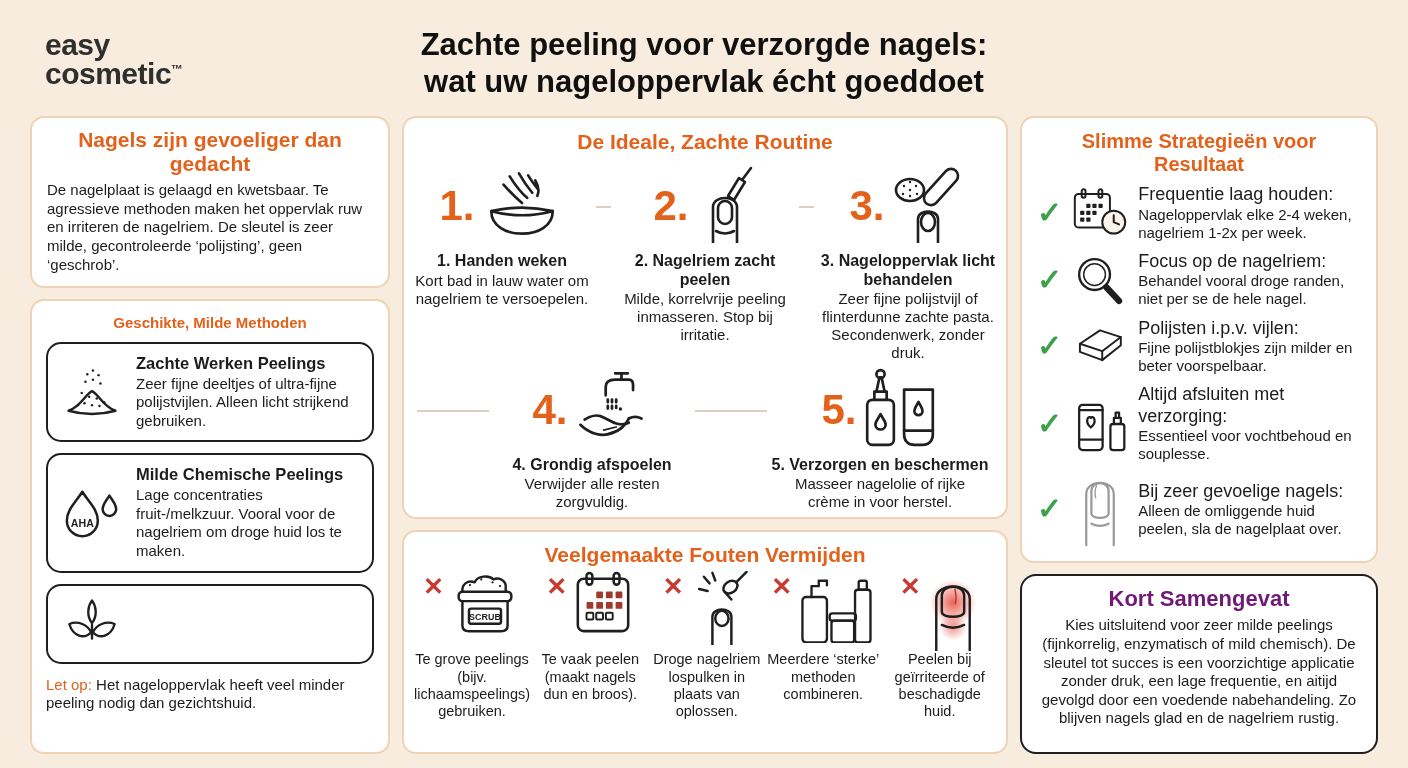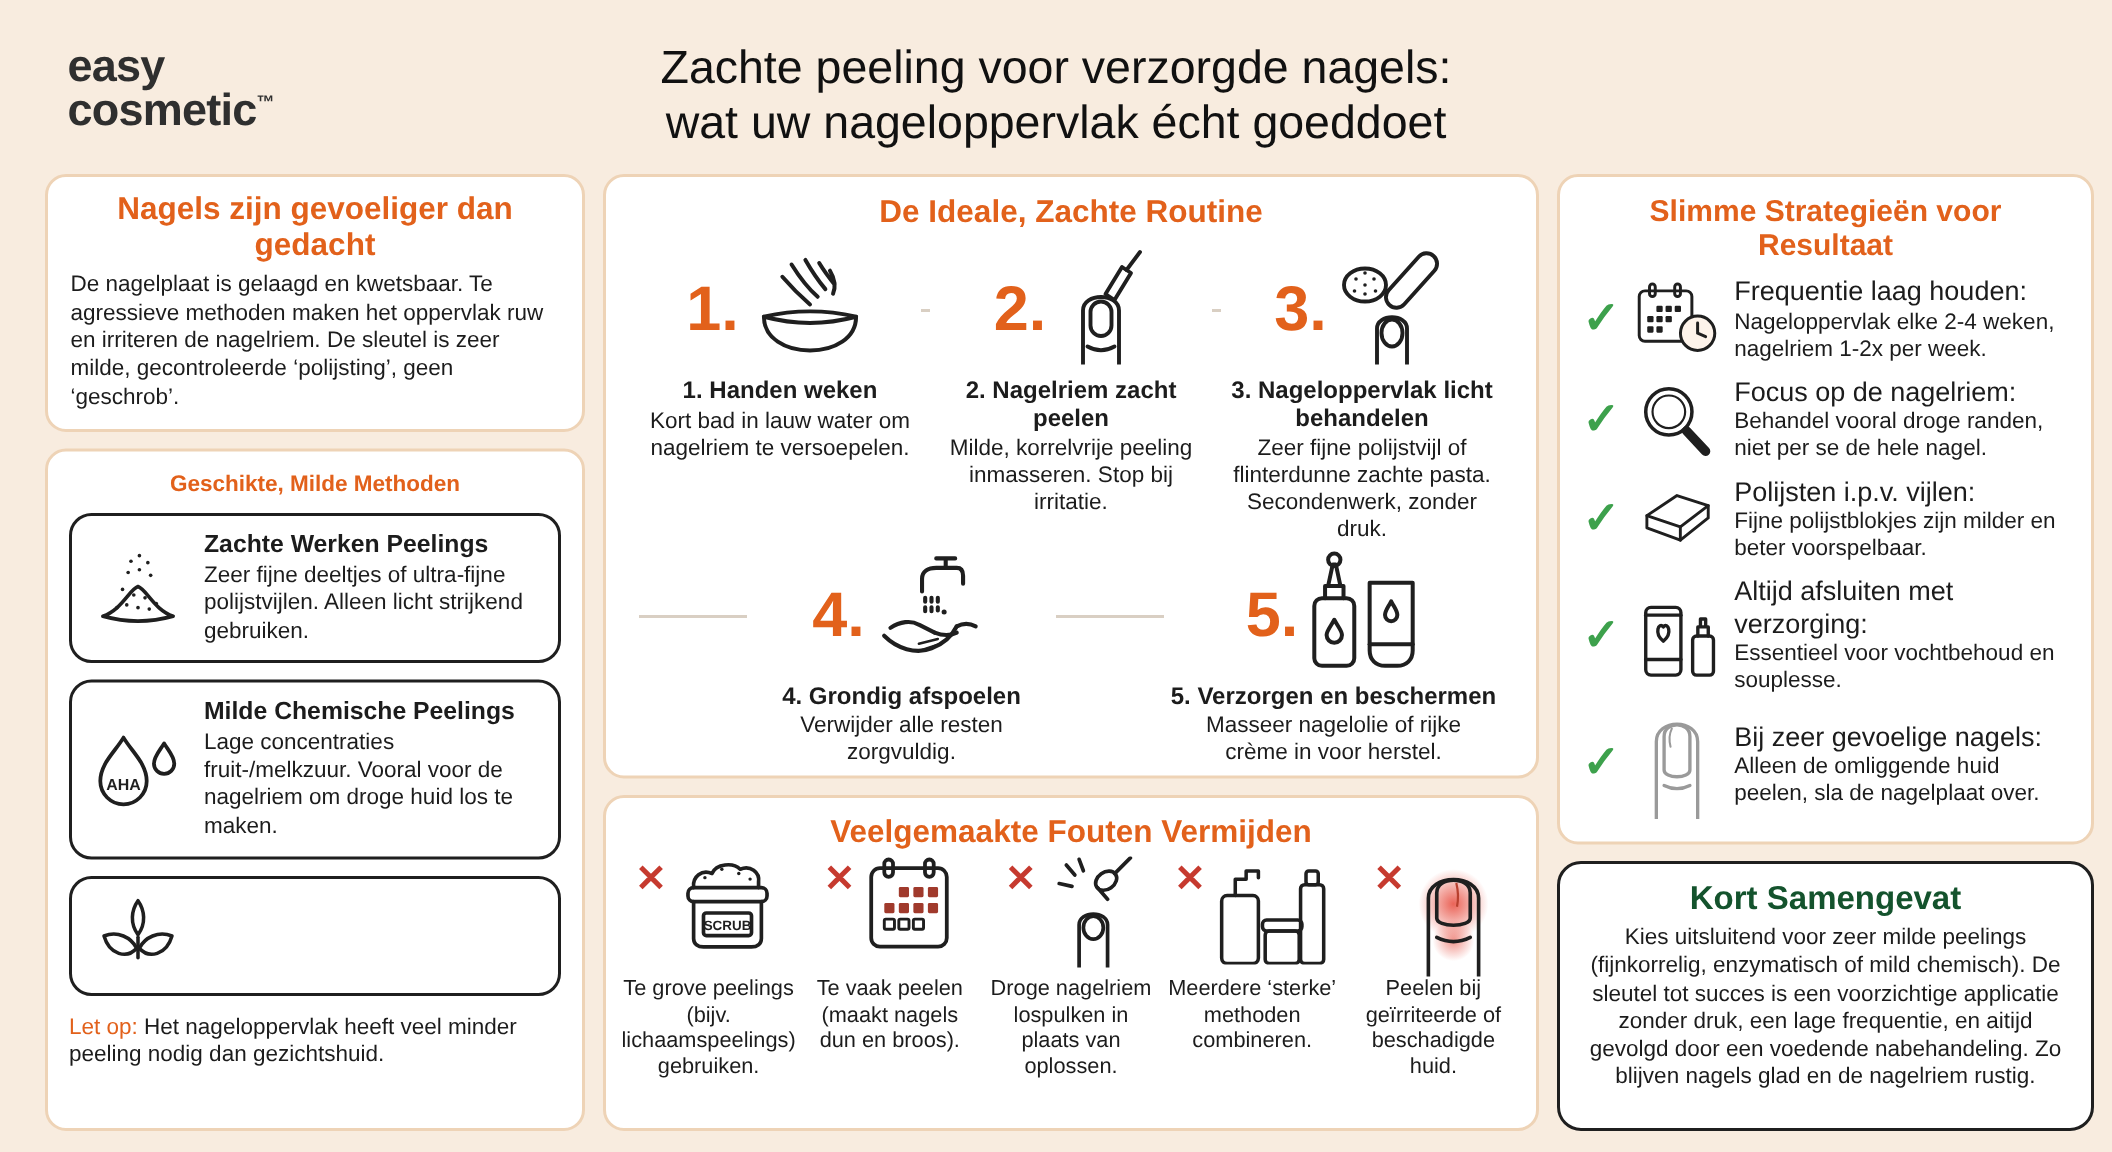--- a/index.html
+++ b/index.html
@@ -1,37 +1,37 @@
 <!DOCTYPE html>
 <html><head>
 <meta charset="utf-8">
 <style>
   *{box-sizing:border-box;margin:0;padding:0}
   html,body{width:1408px;height:768px}
   body{background:#f8ecdf;font-family:"Liberation Sans",sans-serif;color:#1c1c1c;position:relative;overflow:hidden}
   .logo{position:absolute;left:45px;top:30px;font-weight:bold;font-size:30px;line-height:.98;color:#2f2f2f;letter-spacing:-.5px}
   .logo .tm{font-size:12px;vertical-align:super;font-weight:bold}
-  .main-title{position:absolute;left:0;right:0;top:26px;text-align:center;font-size:31px;font-weight:normal;line-height:1.2;color:#111}
+  .main-title{position:absolute;left:0;right:0;top:26px;text-align:center;font-size:31px;font-weight:bold;line-height:1.2;color:#111}
   .main{position:absolute;top:116px;left:30px;right:30px;bottom:14px;display:grid;grid-template-columns:360px 1fr 358px;gap:12px}
   .col{display:flex;flex-direction:column;gap:11px;min-height:0}
   .panel{background:#ffffff;border:2px solid #eed3b6;border-radius:14px}
   .orange-h{color:#e2611b;font-weight:bold;font-size:20px;text-align:center;line-height:1.15}
   
   .intro-panel{padding:10px 15px 12px}
   .intro-panel .orange-h{font-size:21px;margin-bottom:5px}
   .body-text{font-size:15px;line-height:1.24}
   .methods-panel{flex:1;padding:11px 14px 10px;display:flex;flex-direction:column}
   .methods-panel .orange-h{font-size:15px;margin:2px 0 10px}
   .method-card{background:#fff;border:2px solid #1f1f1f;border-radius:15px;padding:10px 12px;display:flex;gap:12px;align-items:center;margin-bottom:11px}
   .m-icon{width:64px;flex:none;display:flex;justify-content:center}
   .m-title{font-weight:bold;font-size:16.5px;margin-bottom:2px}
   .note{font-size:15px;line-height:1.24;margin-top:1px}
   .note-label{color:#e2611b;font-weight:normal}
   
-  .routine-panel{flex:1;padding:8px 22px 6px}
+  .routine-panel{flex:1;padding:8px 4px 6px}
   .routine-panel .orange-h{font-size:21px;margin:4px 0 6px}
   .steps-row{display:flex;align-items:flex-start}
   .row1{justify-content:space-between}
   .row2{justify-content:center;margin-top:2px}
   .step{display:flex;flex-direction:column;align-items:center}
   .row1 .step{width:188px}
   .fig{height:92px;display:flex;align-items:center;justify-content:center;gap:4px}
   .num{font-size:42px;font-weight:bold;color:#e2611b;line-height:1}
   .conn{height:2px;background:#d9cfc3;margin-top:46px;flex:1;max-width:72px}
   .conn-f{flex:none;width:78px}
@@ -46,21 +46,21 @@
   .m-cap{font-size:14.5px;text-align:center;line-height:1.18;margin-top:4px}
   
   .strat-panel{flex:1;padding:10px 15px 6px}
   .strat-panel .orange-h{max-width:300px;margin:2px auto 8px}
   .strat-item{display:flex;align-items:center;gap:9px;margin-bottom:9px}
   .check{color:#3da14c;font-size:30px;font-weight:bold;line-height:1;flex:none}
   .s-icon{width:58px;flex:none;display:flex;justify-content:center}
   .s-text{flex:1;font-size:15px;line-height:1.2}
   .s-title{font-weight:normal;font-size:18px}
   .summary-panel{height:186px;background:#fff;border:2.5px solid #1f1f1f;border-radius:16px;padding:10px 13px}
-  .summary-panel h2{font-size:22px;text-align:center;margin-bottom:4px;color:#14532d}
+  .summary-panel h2{font-size:22px;text-align:center;margin-bottom:4px;color:#701a75}
   .summary-panel p{font-size:15px;text-align:center;line-height:1.24}
   
   .ln{fill:none;stroke:#1f1f1f;stroke-width:2.6;stroke-linecap:round;stroke-linejoin:round}
   .thin{stroke-width:1.6}
   .fl{fill:#1f1f1f;stroke:none}
   .rd{fill:#a03a2c;stroke:none}
   .gn{stroke:#9a9a9a}
   .svgt{font-weight:bold;fill:#1f1f1f;font-family:"Liberation Sans",sans-serif}
 </style>
 </head>

